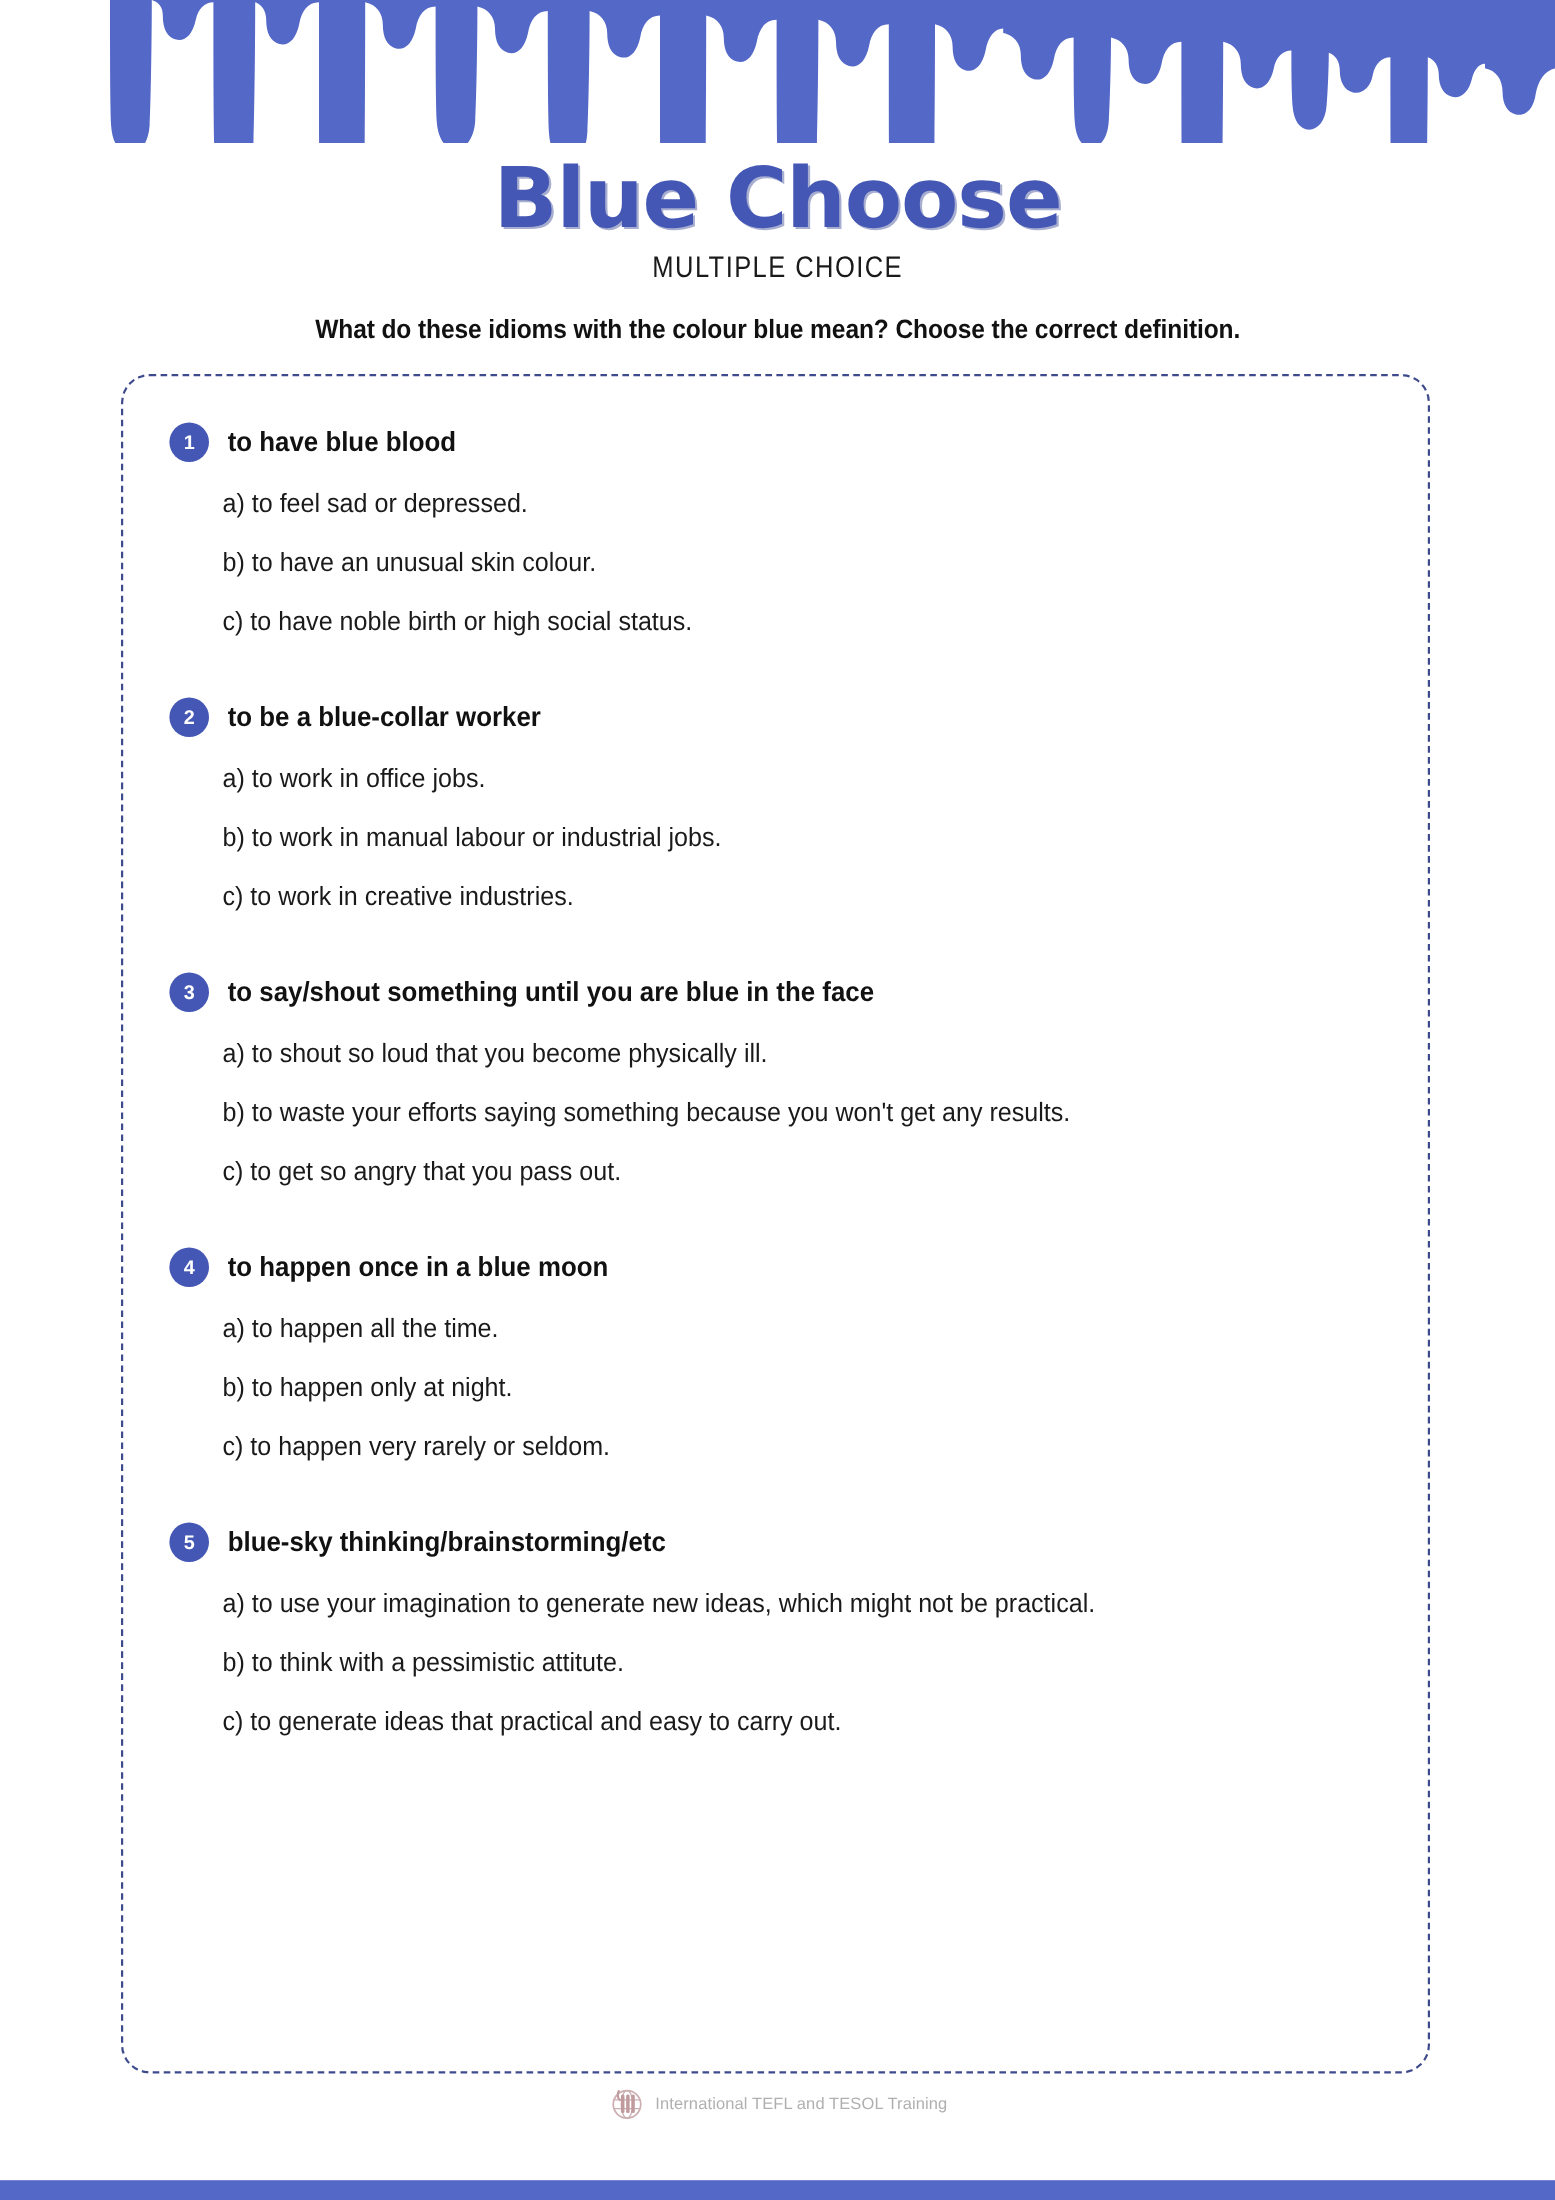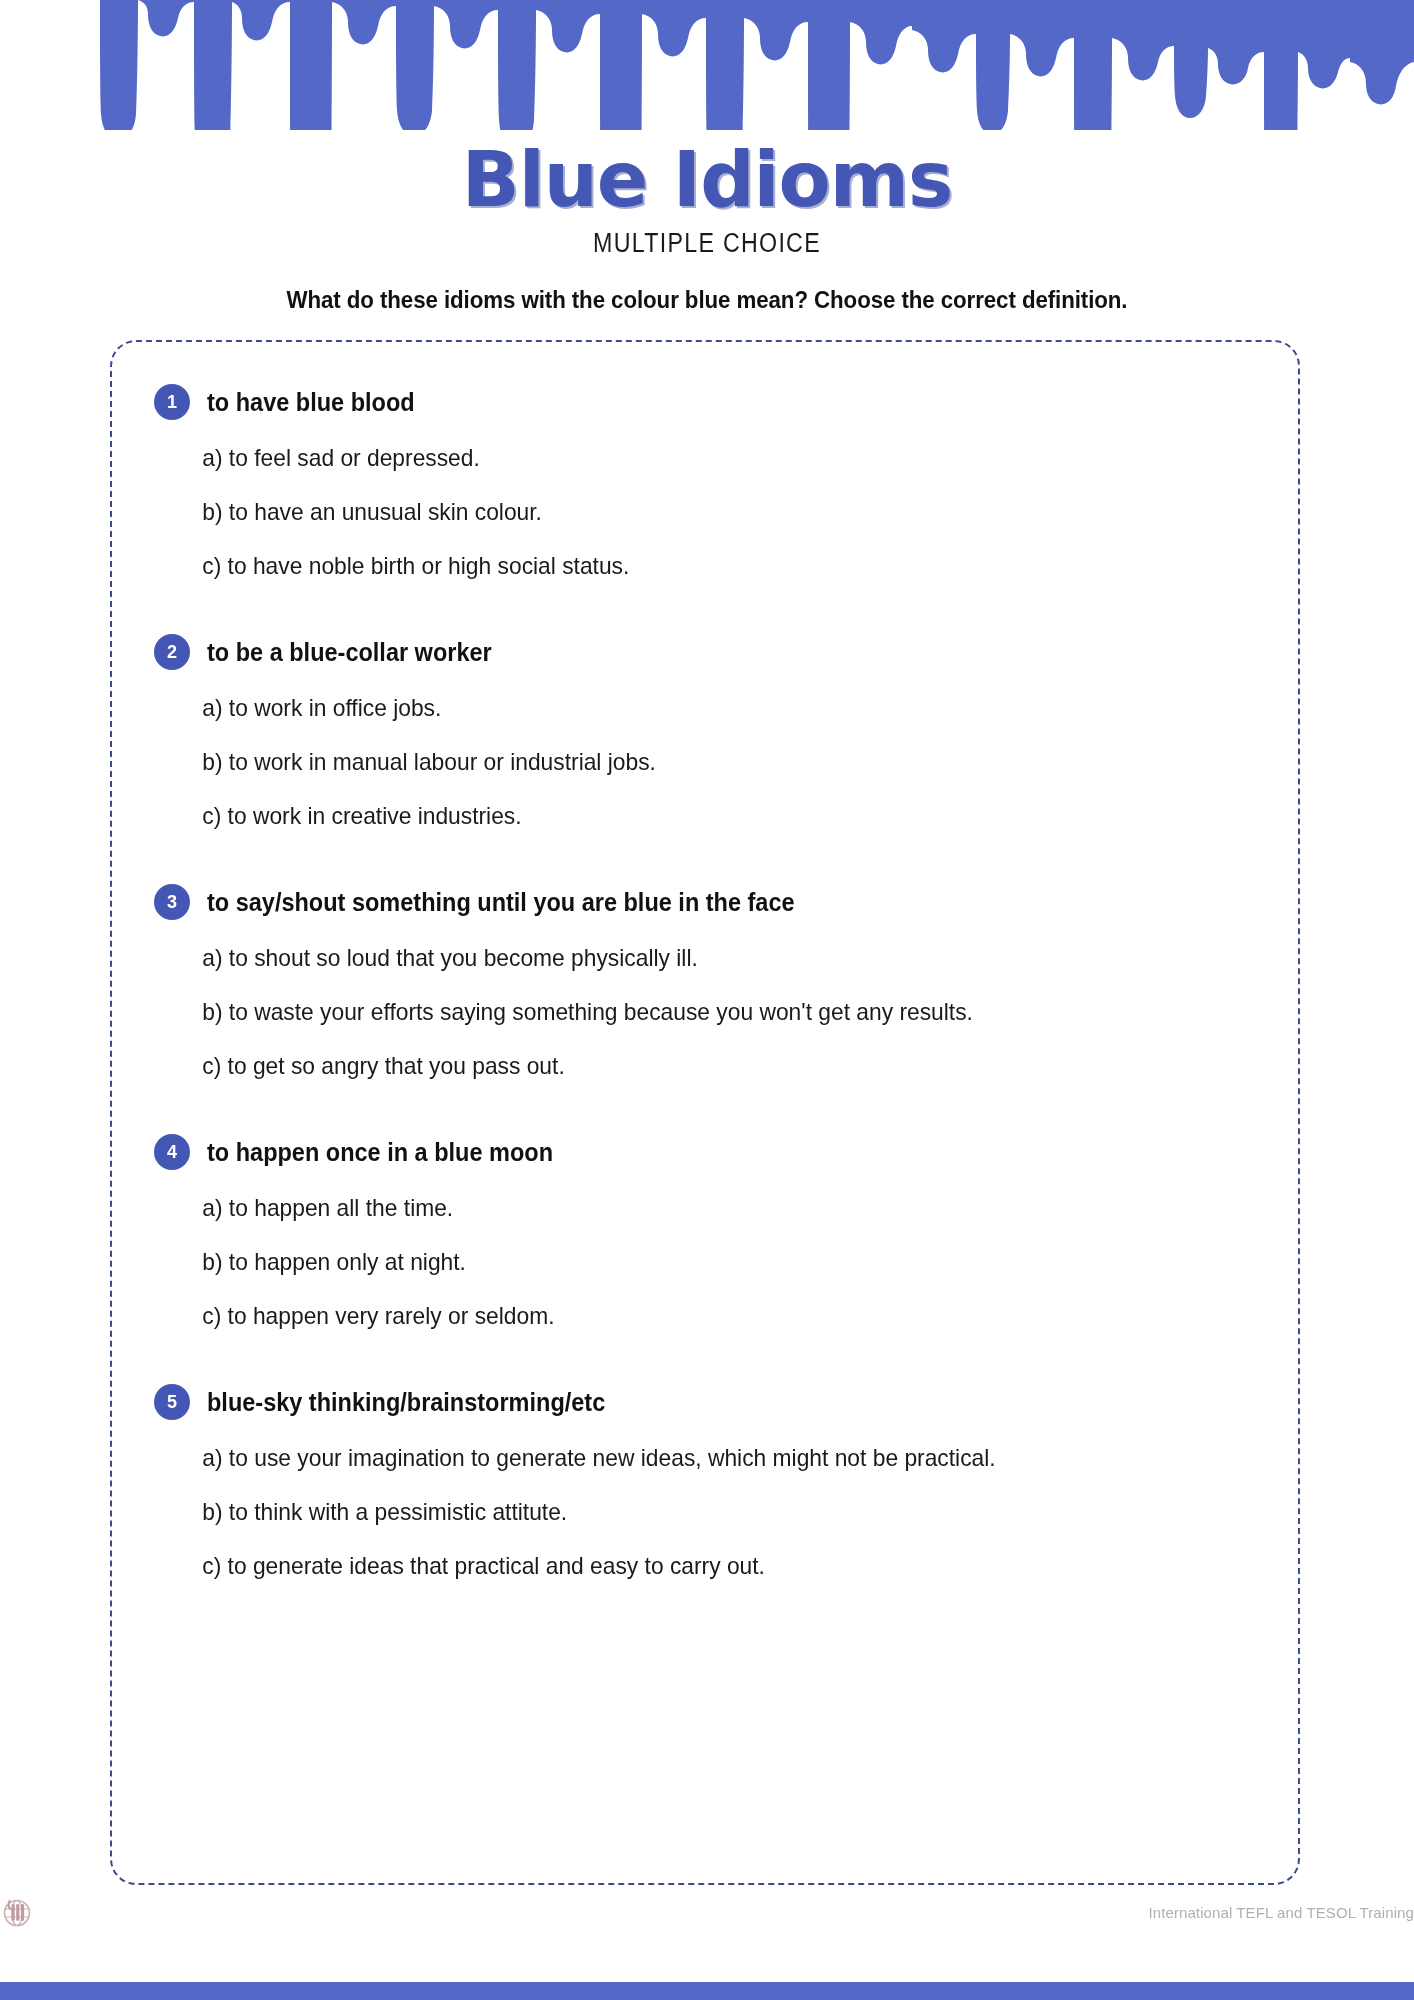--- a/index.html
+++ b/index.html
@@ -138,21 +138,21 @@
   }
 
   
   .footer {
     position: absolute;
     top: 1895px;
     left: 0;
     width: 1414px;
     display: flex;
     align-items: center;
-    justify-content: space-between;
+    justify-content: center;
     gap: 9px;
     opacity: 0.55;
   }
   .footer-logo {
     width: 34px;
     height: 34px;
     line-height: 0;
   }
   .footer-text {
     font-family: "Liberation Sans", sans-serif;
@@ -228,21 +228,21 @@
       C194,114 194,46 194,2
       C186,2 180,8 178,18 C175,32 168,38 160,36 C152,34 148,26 148,14
       C148,6 144,2 138,0
       C138,40 137,96 136,114 C135,130 127,140 118,140 C109,140 102,130 101,114
       C100,94 100,36 100,0
       H0 Z"></path>
   </svg>
 </div>
 
 <div class="title-block">
-  <h1 class="main-title">Blue Idioms</h1>
+  <h1 class="main-title">Blue Choose</h1>
   <div class="subtitle">MULTIPLE CHOICE</div>
   <div class="instruction">What do these idioms with the colour blue mean? Choose the correct definition.</div>
 </div>
 
 <div class="content-card">
   <div class="items">
 
     <div class="item">
       <div class="item-head">
         <div class="badge">1</div>

